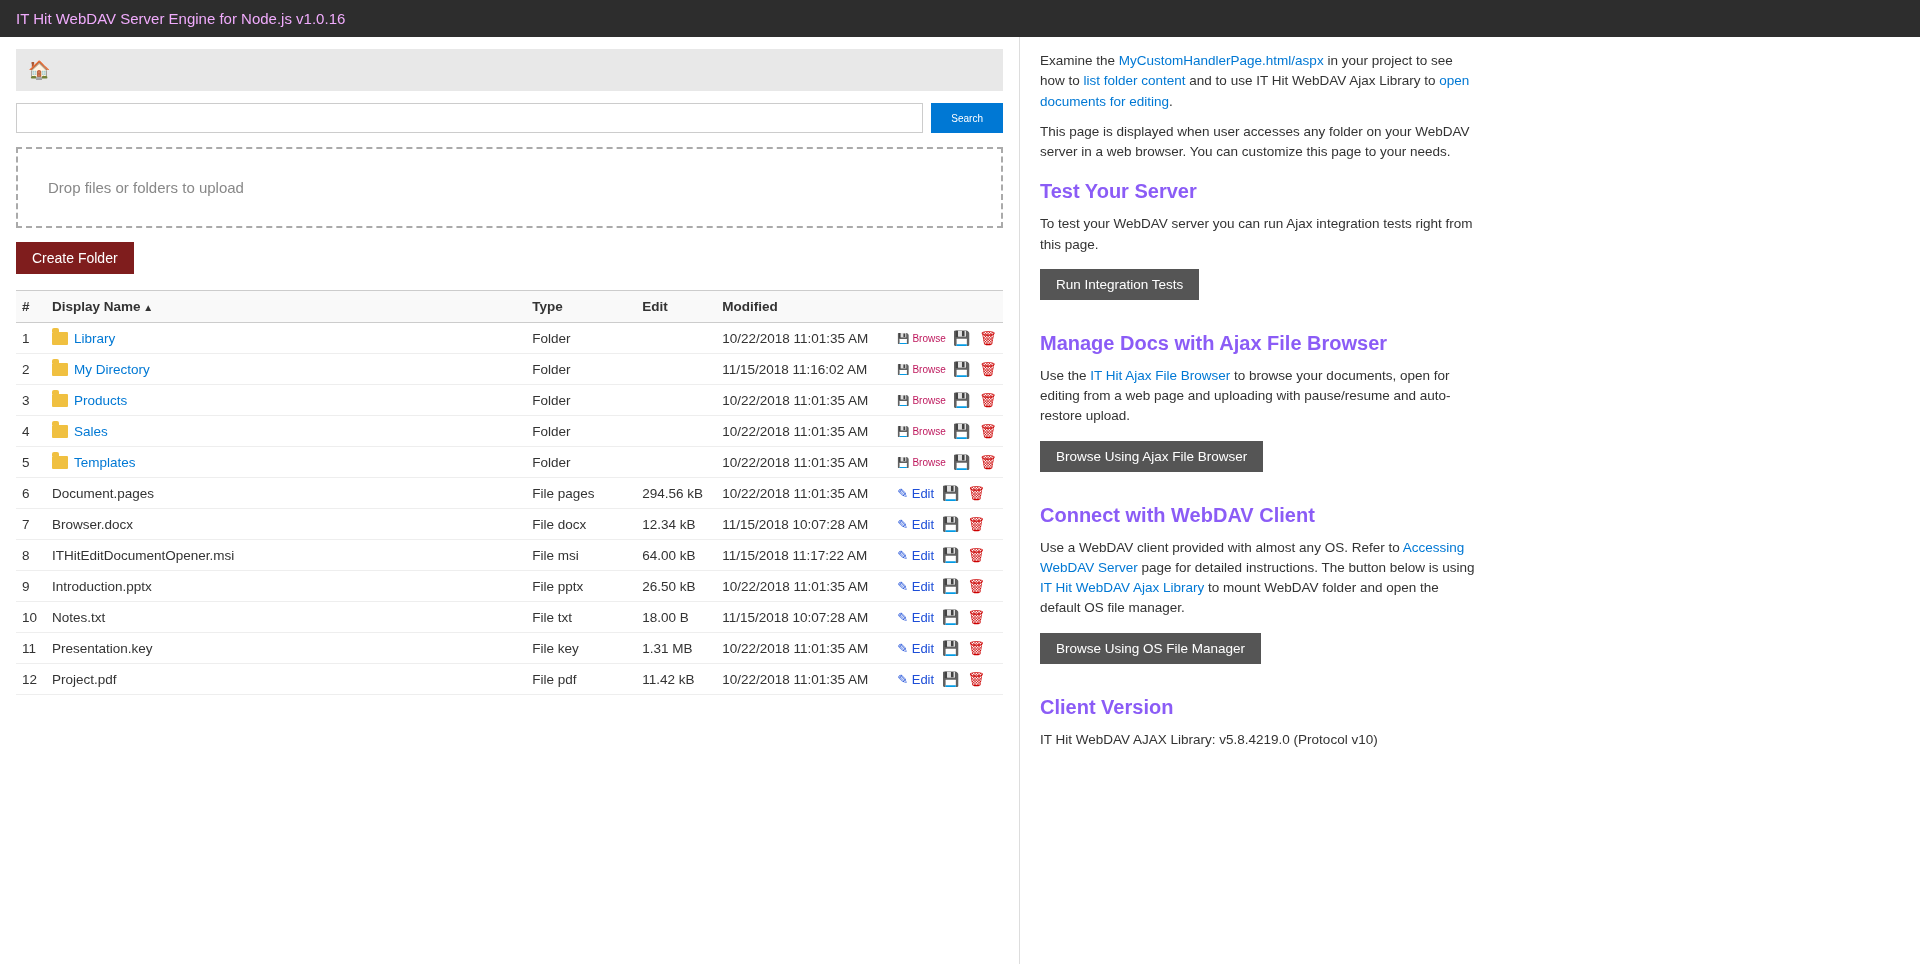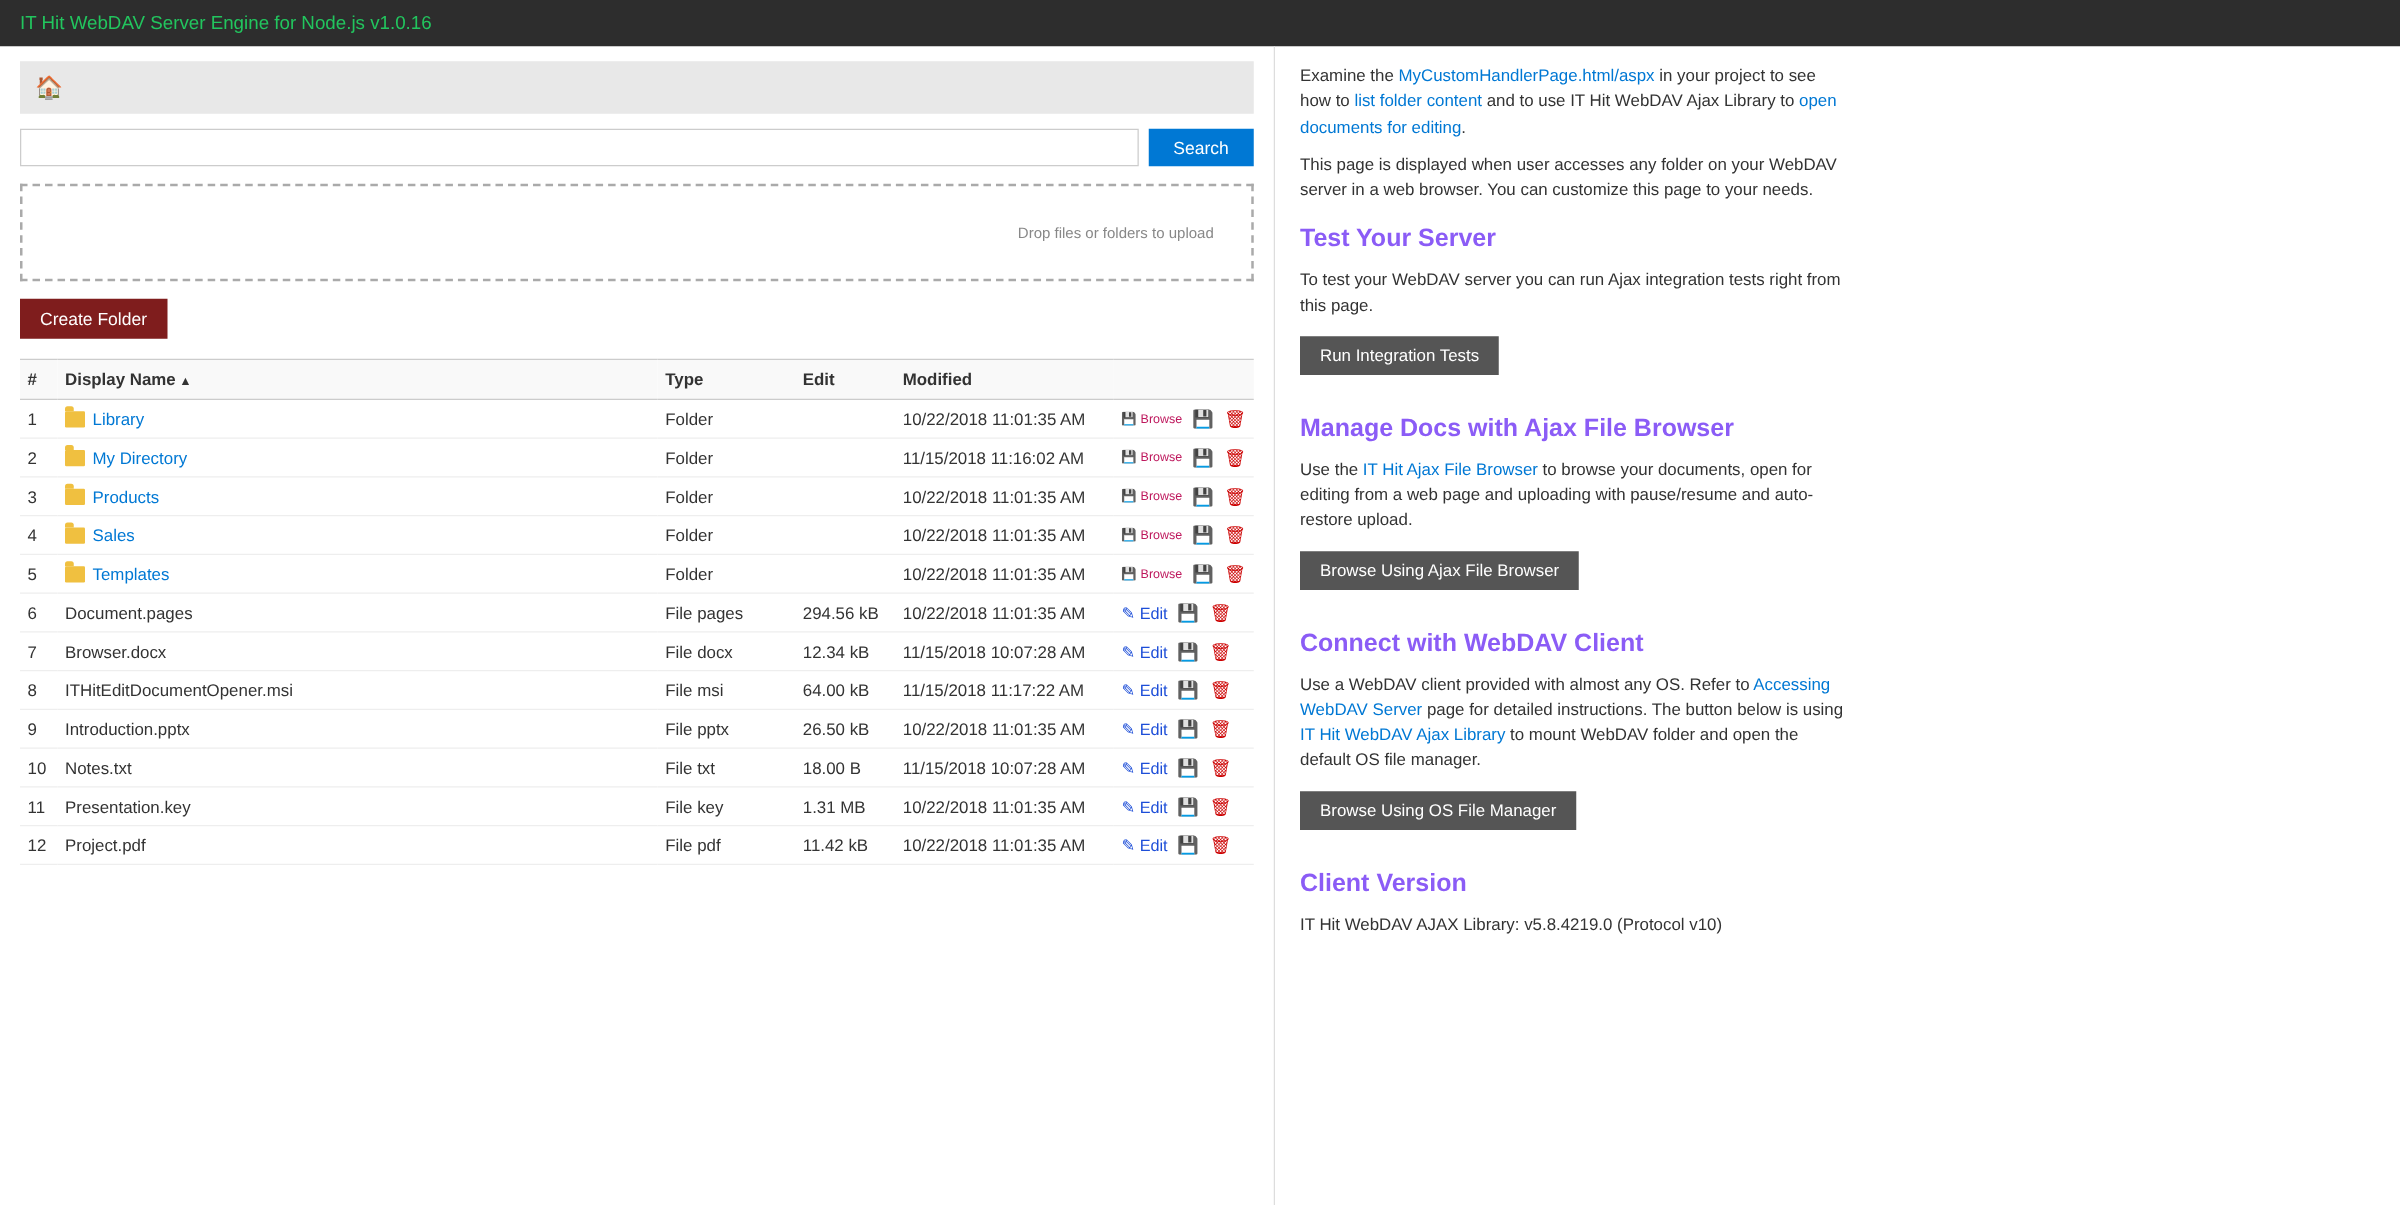--- a/index.html
+++ b/index.html
@@ -1,20 +1,20 @@
 <!DOCTYPE html>
 <html><head>
   <meta charset="utf-8">
   <style>
     * { box-sizing: border-box; margin: 0; padding: 0; }
     body { font-family: Arial, sans-serif; font-size: 14px; background: #fff; color: #333; }
 
     .title-bar {
       background: #2d2d2d;
-      color: #22c55e;
+      color: #f0abfc;
       padding: 10px 16px;
       font-size: 15px;
       font-weight: normal;
     }
 
     .main-layout {
       display: flex;
       min-height: calc(100vh - 42px);
     }
 
@@ -56,32 +56,32 @@
       border: 1px solid #ccc;
       padding: 6px 10px;
       font-size: 14px;
       outline: none;
     }
     .search-btn {
       background: #0078d4;
       color: #fff;
       border: none;
       padding: 6px 20px;
-      font-size: 14px;
+      font-size: 10px;
       cursor: pointer;
     }
 
     
     .drop-zone {
       border: 2px dashed #aaa;
       padding: 30px;
-      text-align: right;
+      text-align: left;
       color: #888;
       margin-bottom: 14px;
-      font-size: 12px;
+      font-size: 15px;
     }
 
     
     .create-folder-btn {
       background: #7f1d1d;
       color: #fff;
       border: none;
       padding: 8px 16px;
       font-size: 14px;
       cursor: pointer;

